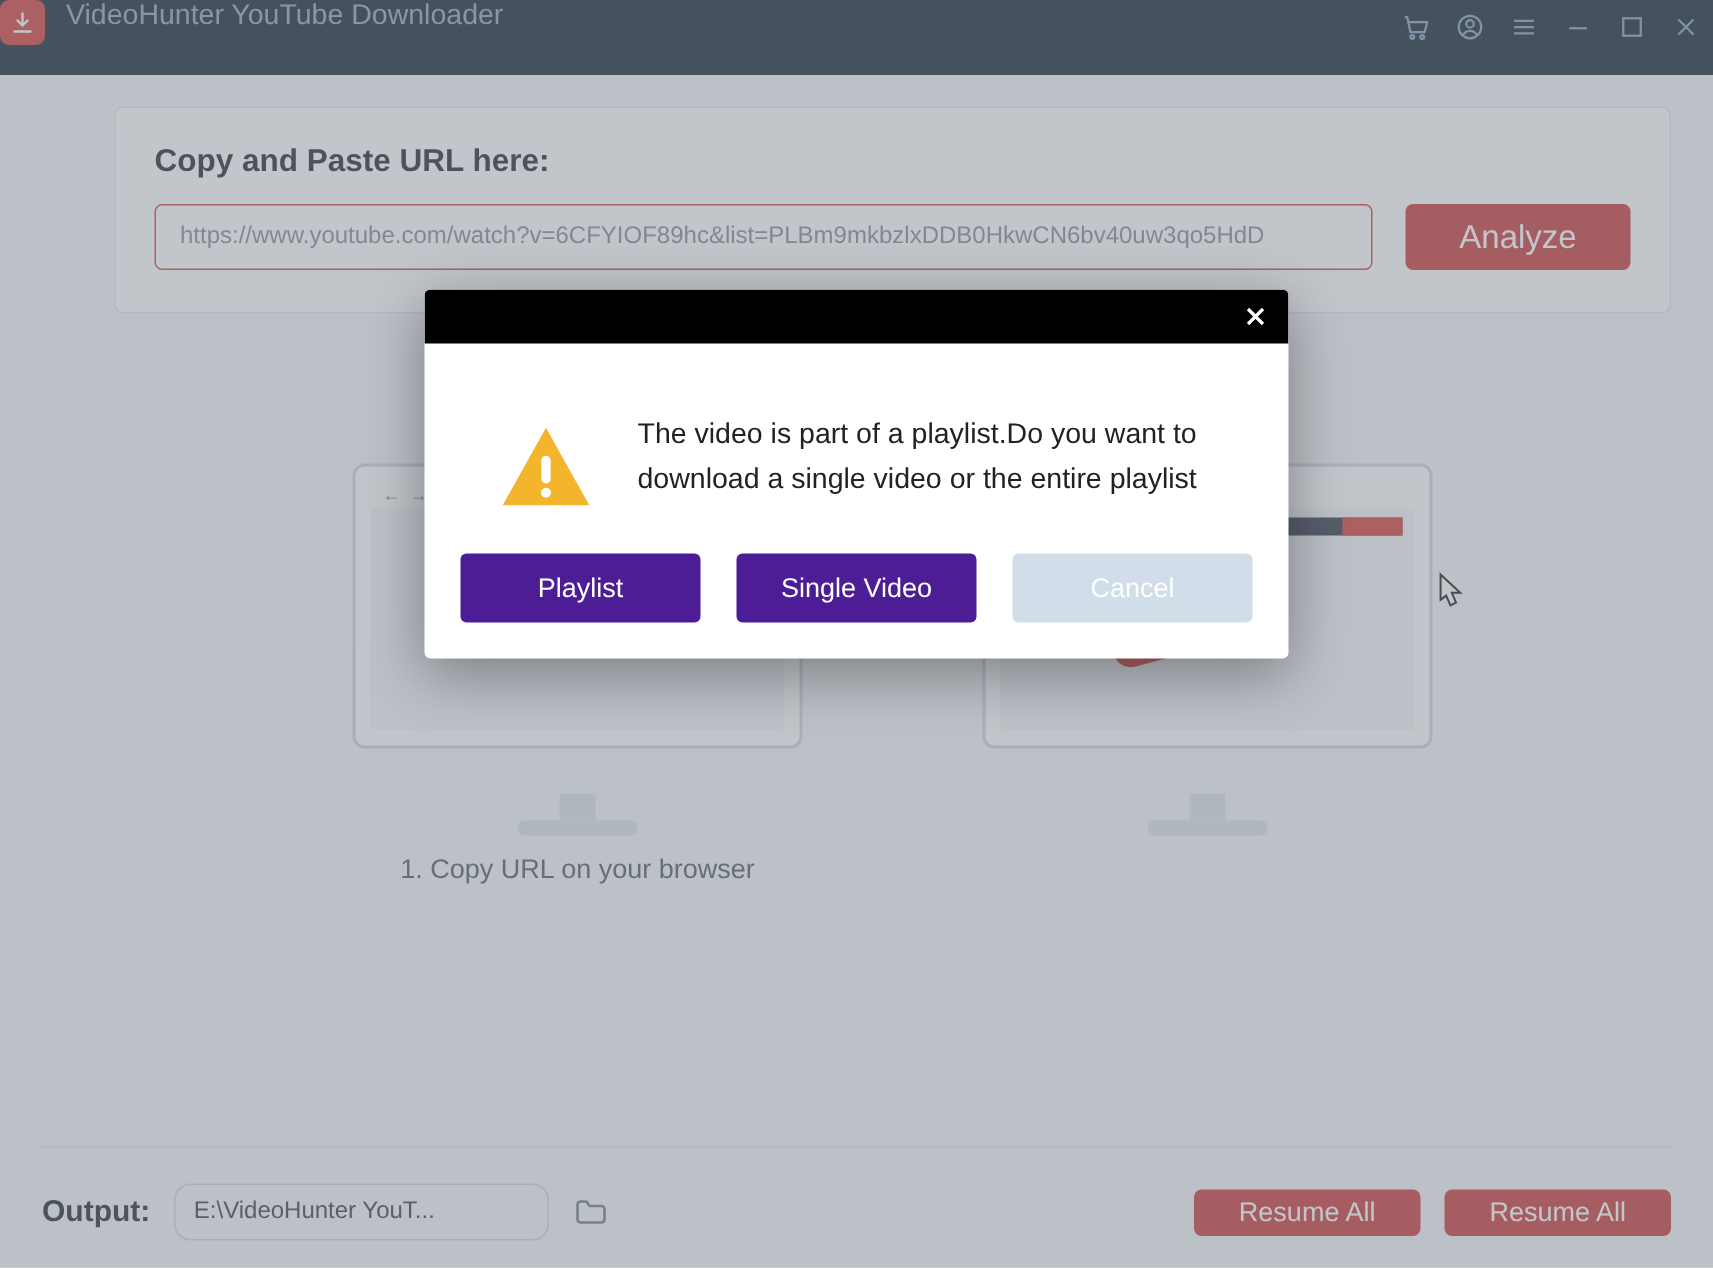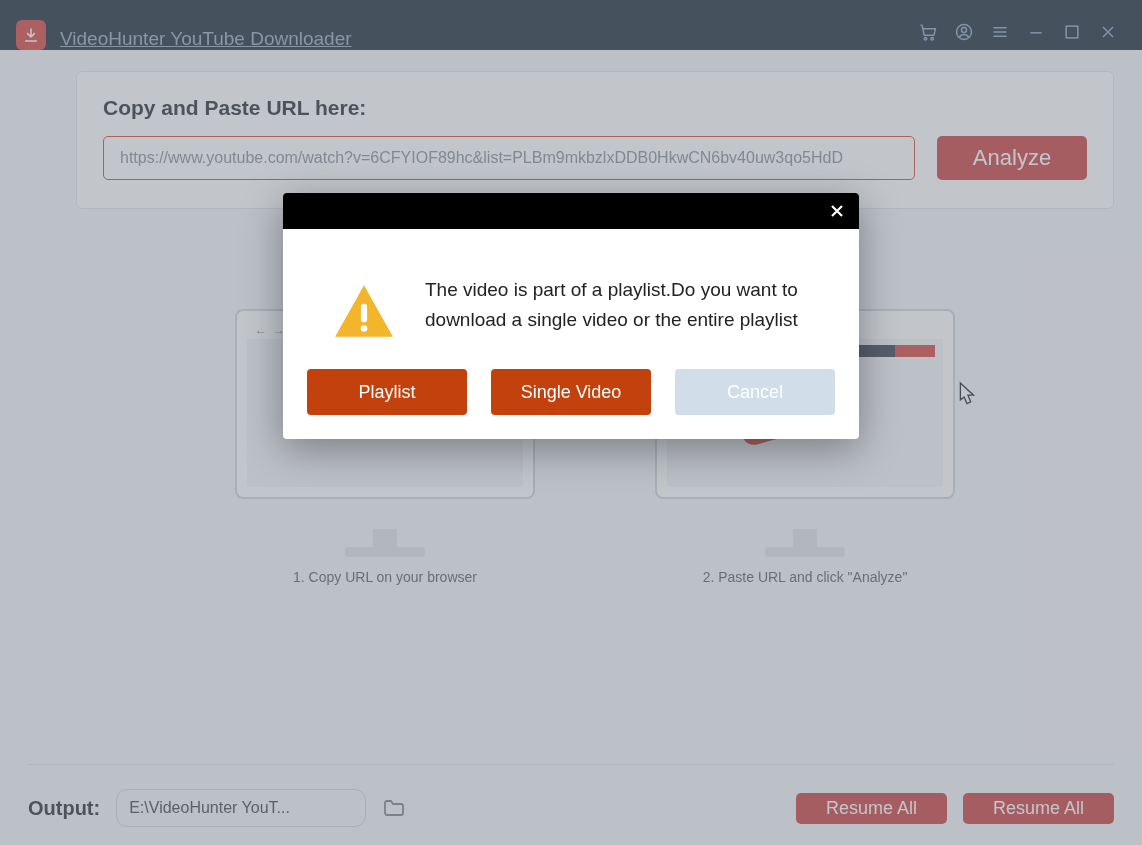--- a/index.html
+++ b/index.html
@@ -8,24 +8,23 @@
     background: #f5f6f8;
     width: 1142px;
     height: 845px;
     overflow: hidden;
     position: relative;
   }
   .titlebar {
     height: 50px;
     background: #1e2a3a;
     display: flex;
-    align-items: flex-end;
-    padding: 0 16px;
+    align-items: flex-start;
+    padding: 0 0;
     color: #9aa8b8;
-    text-decoration: underline;
   }
   .app-logo {
     width: 30px; height: 30px;
     background: #d9463f;
     border-radius: 6px;
     display: flex; align-items: center; justify-content: center;
     margin-right: 14px;
   }
   .app-logo svg { width: 16px; height: 16px; }
   .app-title { font-size: 19px; font-weight: 500; }
@@ -136,21 +135,21 @@
     width: 58px; height: 58px;
     background: #d9463f;
     border-radius: 12px;
     transform: rotate(-15deg);
   }
   .cursor-icon {
     position: absolute;
     top: 72px; right: -26px;
     width: 30px; height: 34px;
   }
-  .step-caption { font-size: 14px; color: #5a5f68; }
+  .step-caption { font-size: 18px; color: #5a5f68; }
 
   .footer {
     position: absolute;
     left: 28px; right: 28px; bottom: 18px;
     border-top: 1px solid #e0e3e8;
     padding-top: 24px;
     display: flex; align-items: center; gap: 16px;
   }
   .out-label { font-size: 20px; font-weight: 700; color: #2a2f36; }
   .out-path {
@@ -206,21 +205,21 @@
   .dialog-text { font-size: 19px; line-height: 1.6; color: #222; }
   .dialog-actions {
     display: flex; gap: 24px;
     padding: 0 24px 24px 24px;
   }
   .dlg-btn {
     flex: 1; height: 46px;
     border: none; border-radius: 4px;
     font-size: 18px; cursor: pointer;
   }
-  .dlg-red { background: #c2410c; color: #fff; }
+  .dlg-red { background: #4c1d95; color: #fff; }
   .dlg-gray { background: #d1dde9; color: #fff; }
 </style>
 </head>
 <body>
 
 <div class="titlebar">
   <div class="app-logo">
     <svg viewBox="0 0 24 24">
         <path d="M12 3v12m0 0l-5-5m5 5l5-5M4 21h16" stroke="#fff" stroke-width="2.4" fill="none" stroke-linecap="round" stroke-linejoin="round"></path>
       </svg>
@@ -300,21 +299,20 @@
               <div style="position:absolute; top:6px; right:8px; width:40px; height:12px; background:#d9463f;"></div>
               <div class="video-tile" style="left:70px; top:44px;"></div>
             </div>
           </div>
         </div>
         <div class="monitor-stand"></div>
         <svg class="cursor-icon" viewBox="0 0 32 36">
             <path d="M10 2v18l4-3 3 7 4-2-3-7h6L10 2z" fill="#fff" stroke="#222" stroke-width="1.4"></path>
           </svg>
       </div>
-      <div class="step-caption">2. Paste URL and click "Analyze"</div>
     </div>
   </div>
 </div>
 
 <div class="footer">
   <div class="out-label">Output:</div>
   <div class="out-path">E:\VideoHunter YouT...</div>
   <div class="folder-icon">
     <svg width="24" height="24" viewBox="0 0 24 24" fill="none" stroke="currentColor" stroke-width="1.8">
         <path d="M3 7a2 2 0 012-2h4l2 3h8a2 2 0 012 2v7a2 2 0 01-2 2H5a2 2 0 01-2-2V7z"></path>

